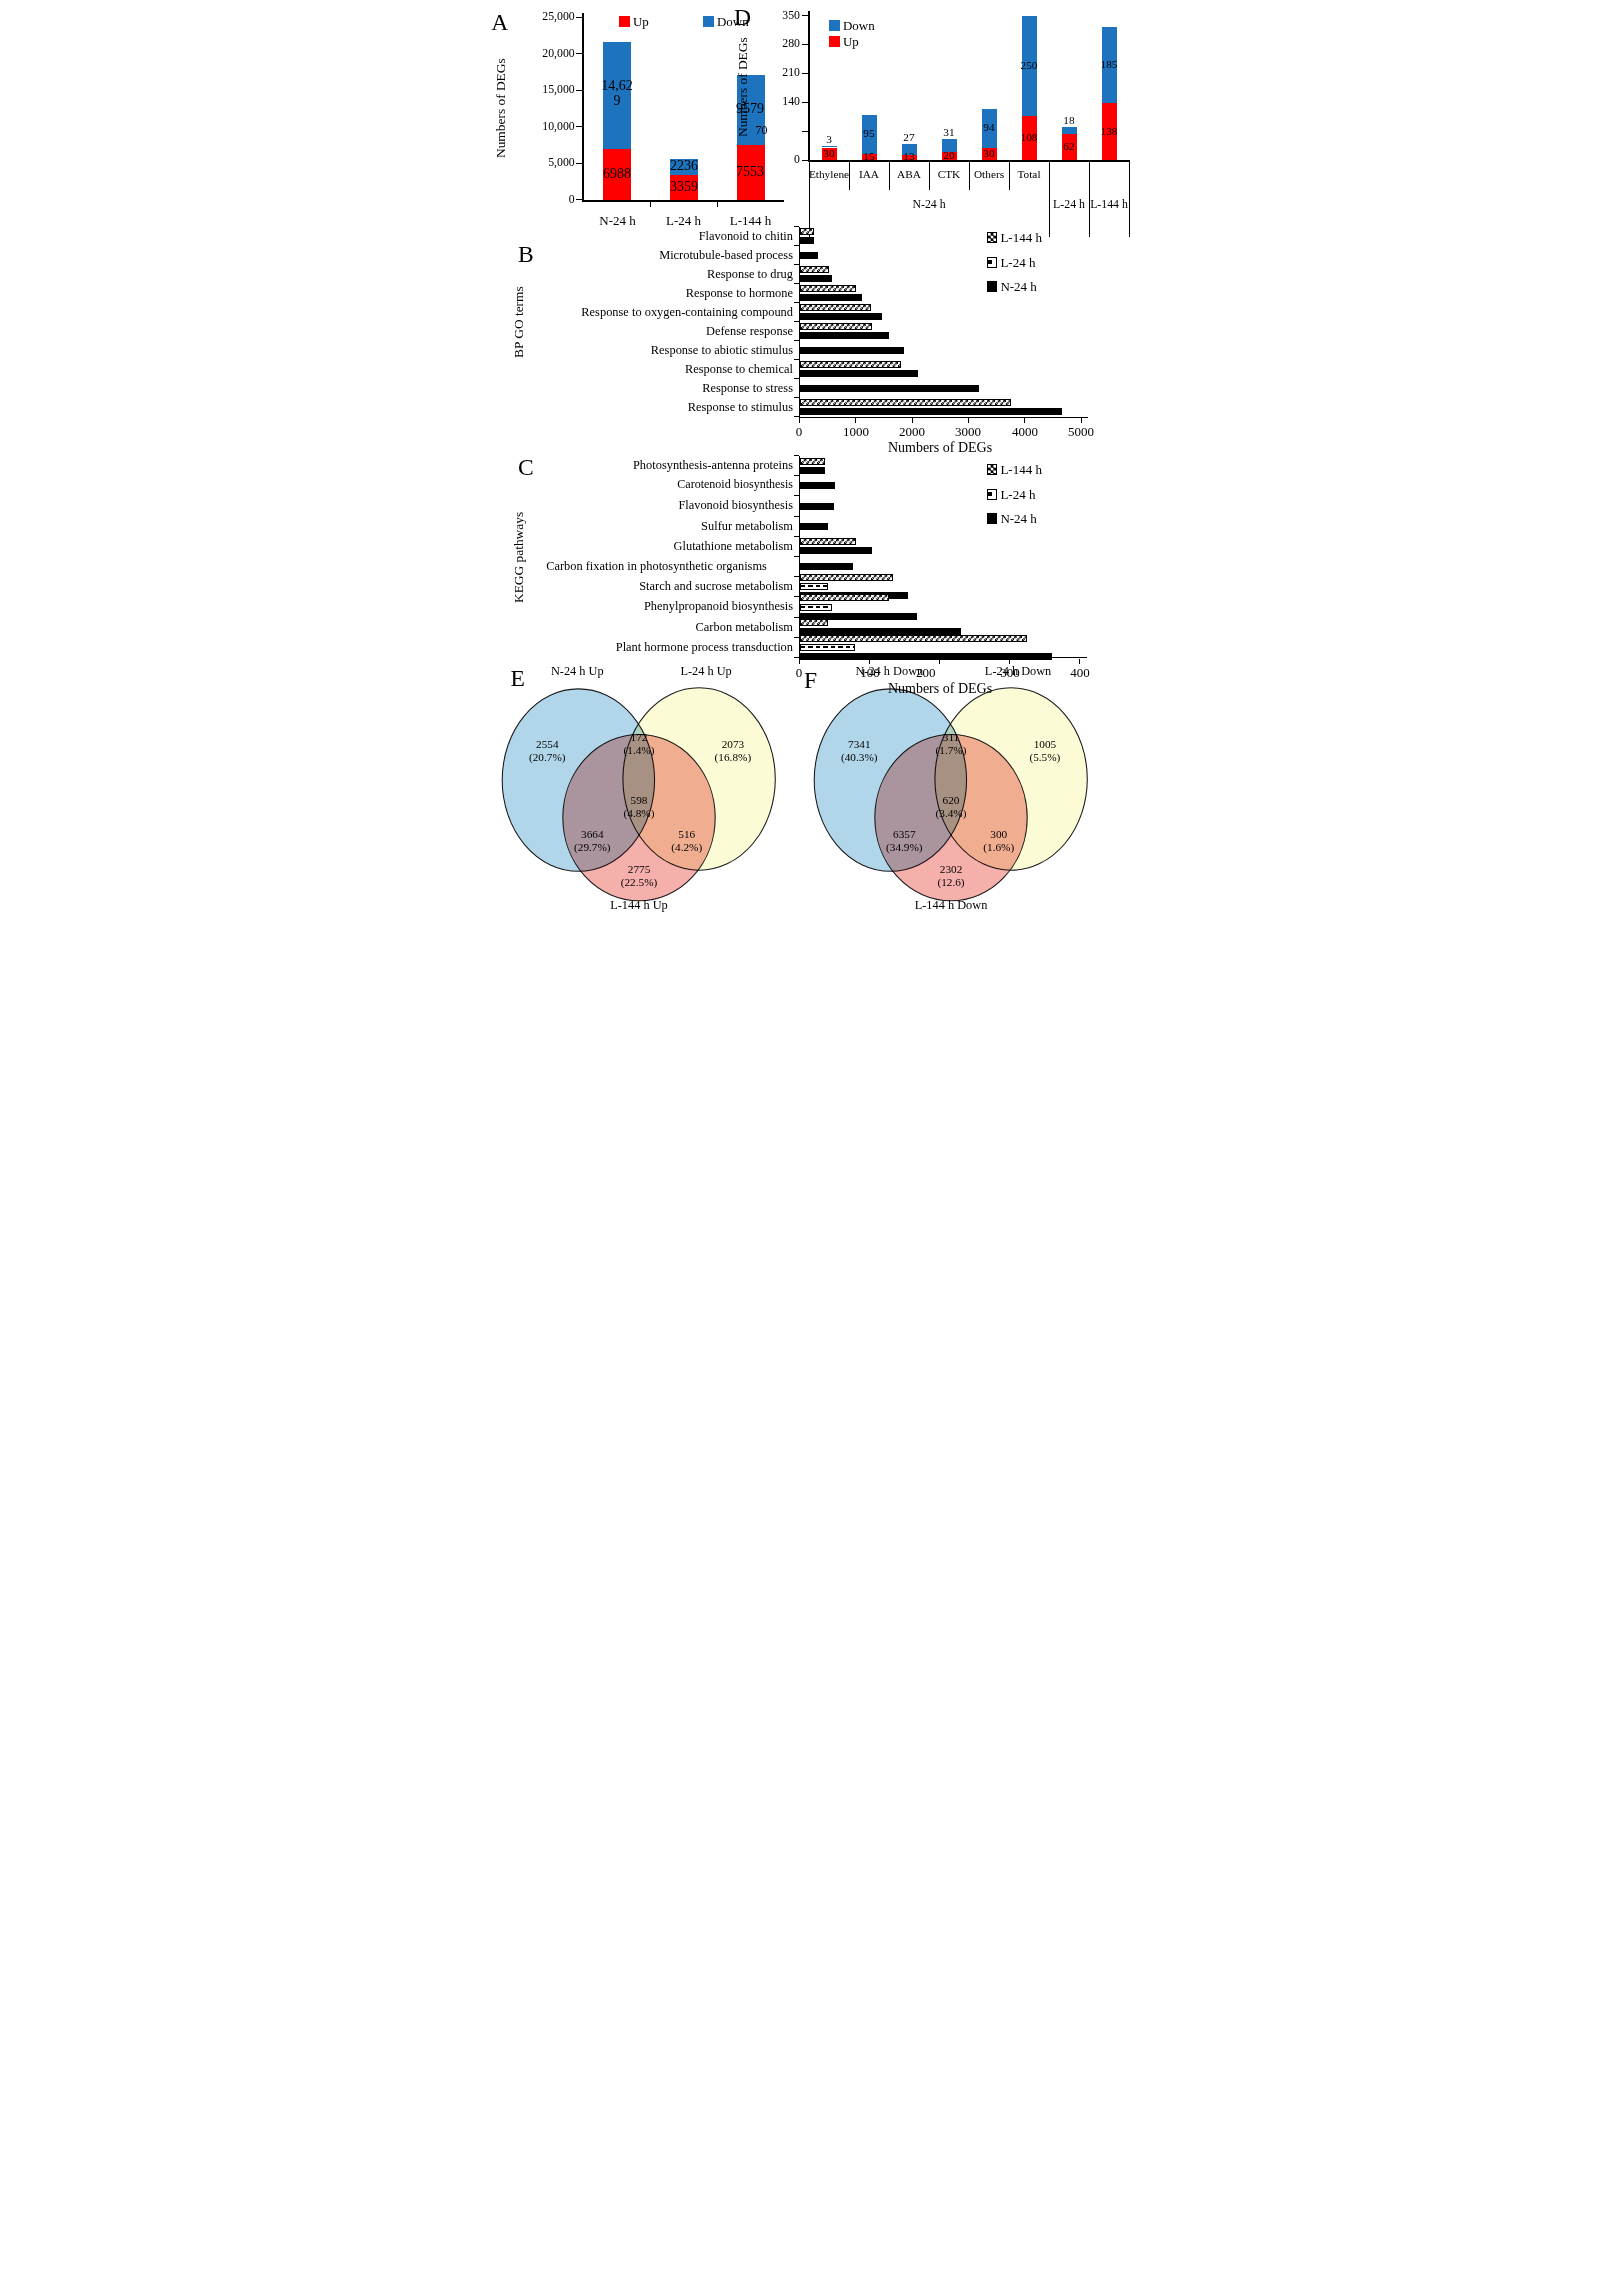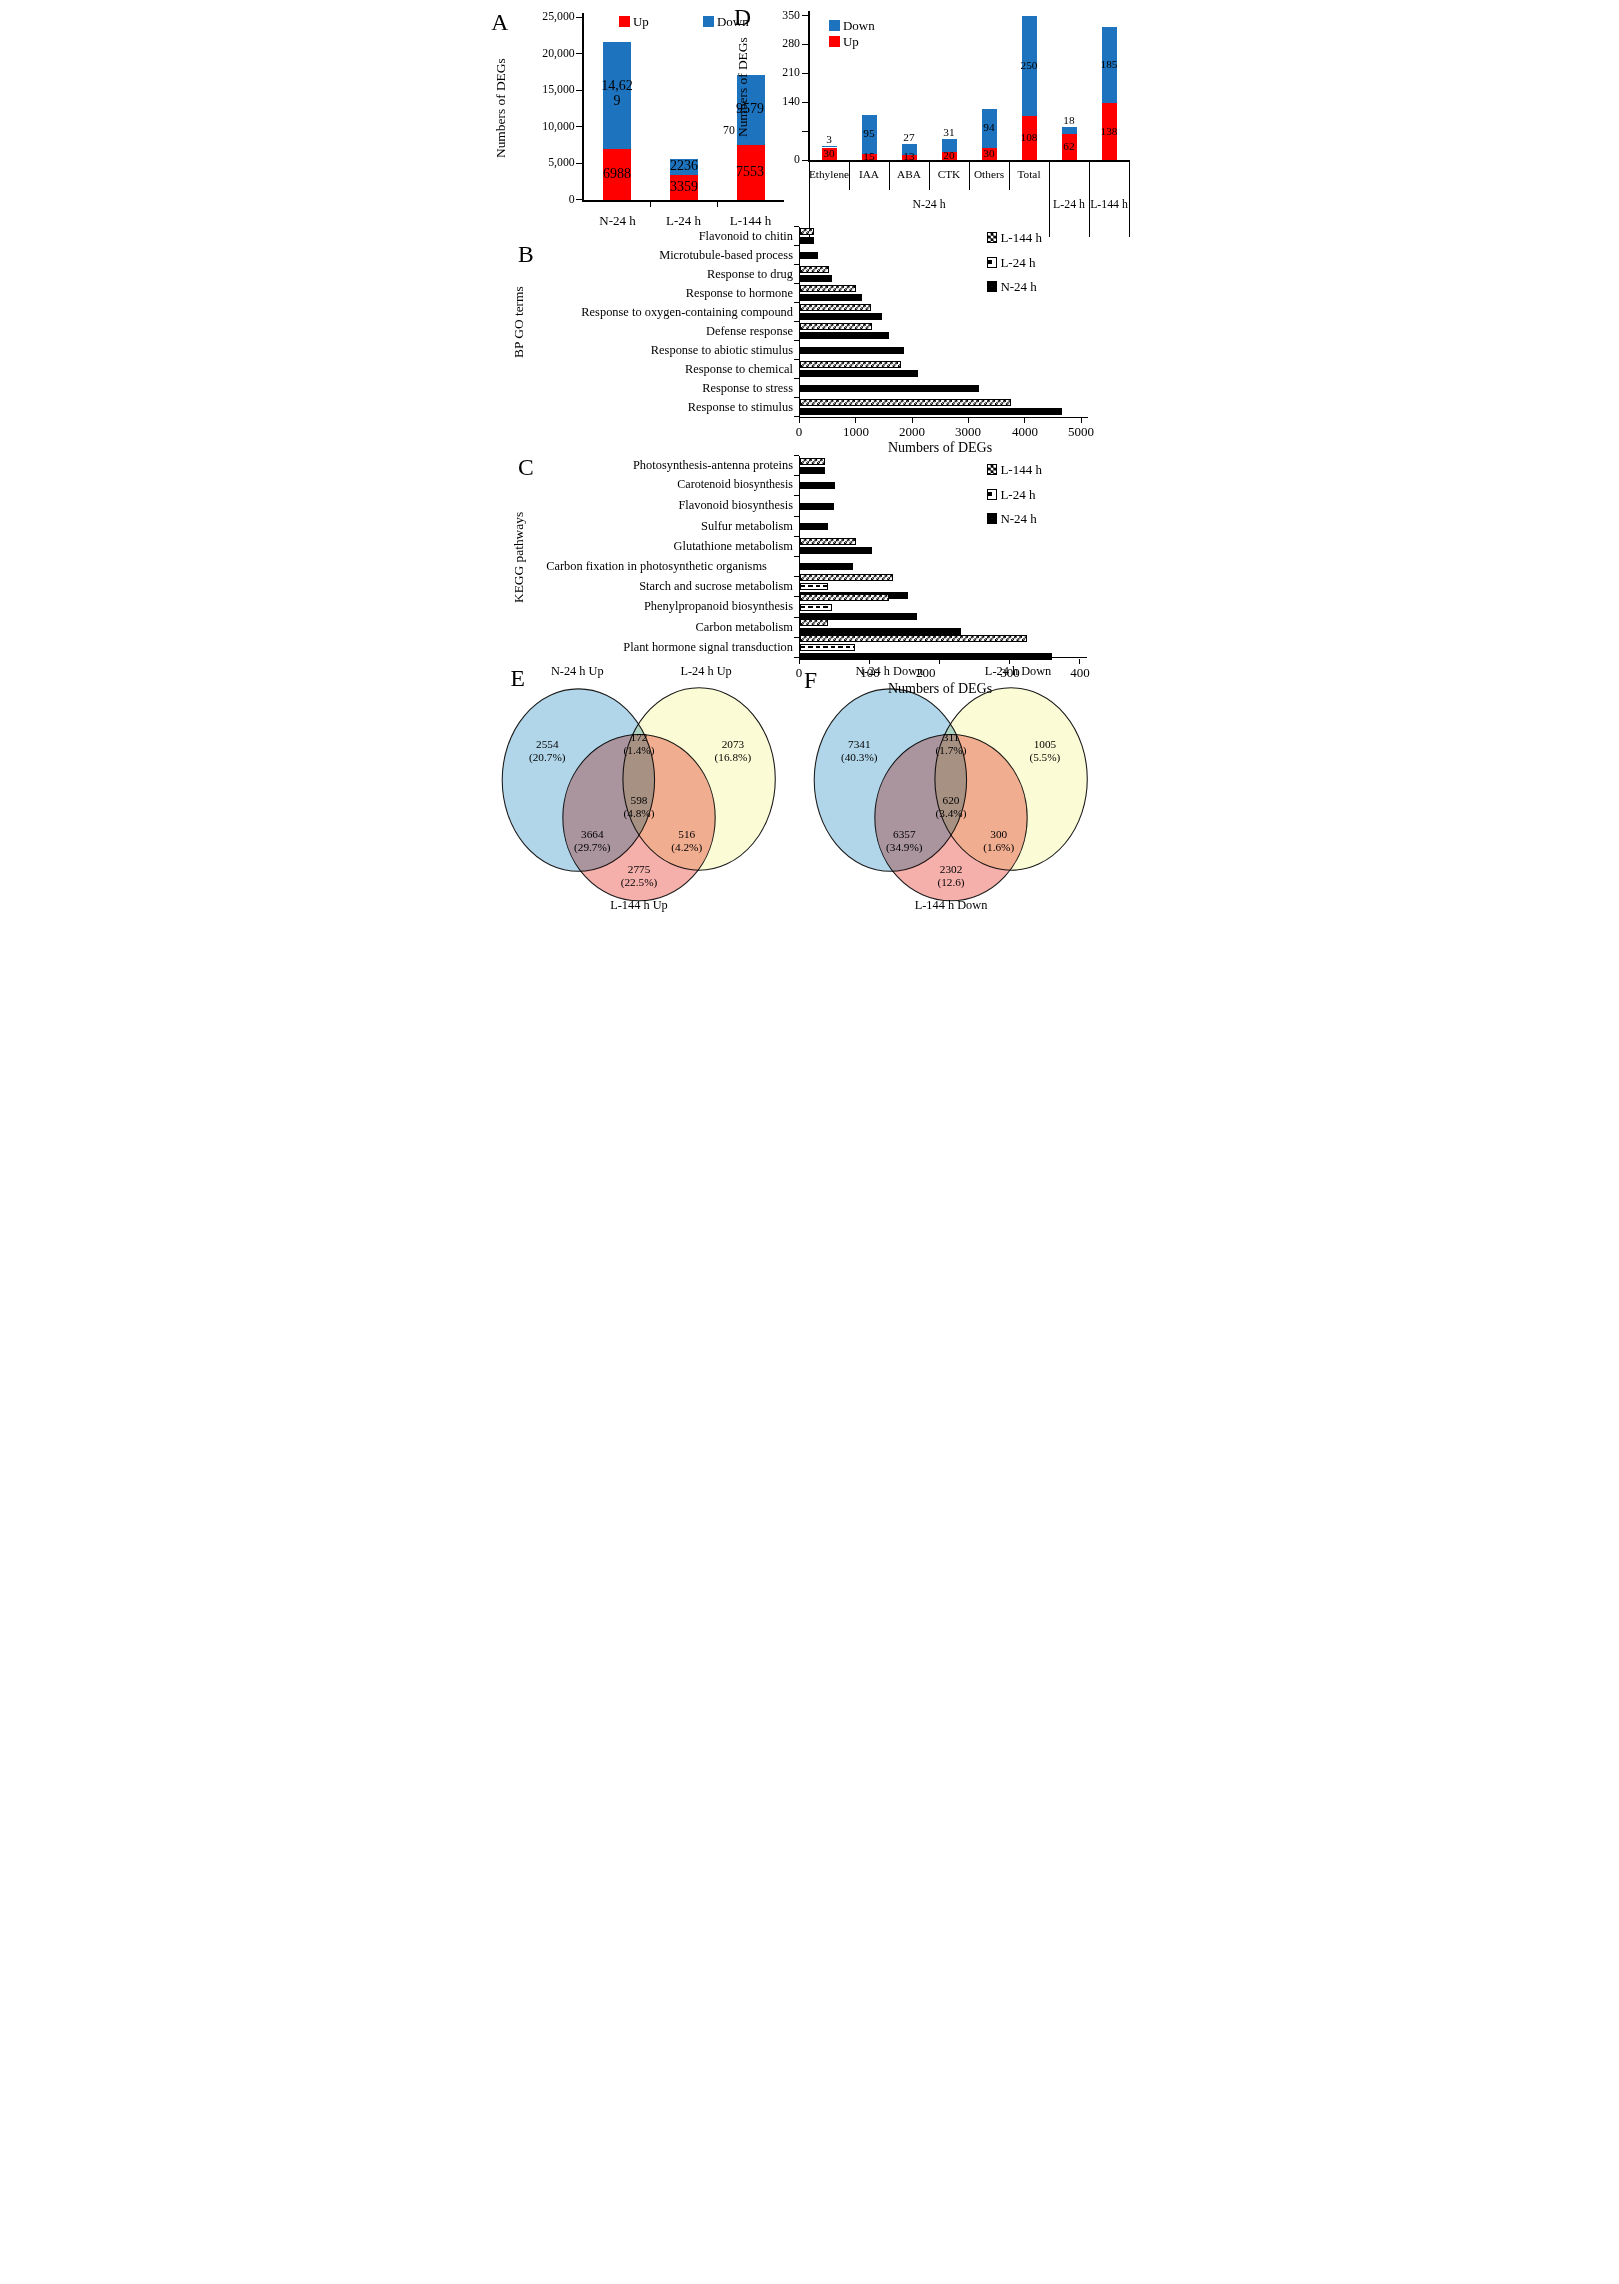--- a/index.html
+++ b/index.html
@@ -76,21 +76,21 @@
       </div>
       <div class="legend-item" style="position: absolute; left: 216px; top: 15px;">
         <span class="sw" style="width: 10.7px; height: 10.7px; background: rgb(30, 115, 190);"></span>
         <span class="legend-text" style="font-size: 13px;">Down</span>
       </div>
       <div style="position: absolute; left: 321px; top: 11.3px; width: 1.6px; height: 150px; background: rgb(0, 0, 0);"></div>
       <div style="position: absolute; left: 321px; top: 160px; width: 322px; height: 1.6px; background: rgb(0, 0, 0);"></div>
       <div style="position: absolute; left: 315px; top: 160px; width: 5.9px; height: 1.3px; background: rgb(0, 0, 0);"></div>
       <div class="ticklab" style="position: absolute; left: 236px; top: 153px; width: 77px; text-align: right;">0</div>
       <div style="position: absolute; left: 315px; top: 131px; width: 5.9px; height: 1.3px; background: rgb(0, 0, 0);"></div>
-      <div class="ticklab" style="position: absolute; left: 236px; top: 124px; width: 77px; text-align: left;">70</div>
+      <div class="ticklab" style="position: absolute; left: 236px; top: 124px; width: 77px; text-align: center;">70</div>
       <div style="position: absolute; left: 315px; top: 102px; width: 5.9px; height: 1.3px; background: rgb(0, 0, 0);"></div>
       <div class="ticklab" style="position: absolute; left: 236px; top: 95px; width: 77px; text-align: right;">140</div>
       <div style="position: absolute; left: 315px; top: 73px; width: 5.9px; height: 1.3px; background: rgb(0, 0, 0);"></div>
       <div class="ticklab" style="position: absolute; left: 236px; top: 66px; width: 77px; text-align: right;">210</div>
       <div style="position: absolute; left: 315px; top: 44px; width: 5.9px; height: 1.3px; background: rgb(0, 0, 0);"></div>
       <div class="ticklab" style="position: absolute; left: 236px; top: 37px; width: 77px; text-align: right;">280</div>
       <div style="position: absolute; left: 315px; top: 15px; width: 5.9px; height: 1.3px; background: rgb(0, 0, 0);"></div>
       <div class="ticklab" style="position: absolute; left: 236px; top: 8.6px; width: 77px; text-align: right;">350</div>
       <div class="vlabel" style="position: absolute; left: 248px; top: 22.6px; width: 16px; height: 129px;">Numbers of DEGs</div>
       <div style="position: absolute; left: 335px; top: 148px; width: 15px; height: 12.4px; background: rgb(255, 0, 0);"></div>
@@ -260,21 +260,21 @@
       <div class="pat-checker" style="position: absolute; left: 313px; top: 574px; width: 93px; height: 7px; box-sizing: border-box;"></div>
       <div class="pat-dash" style="position: absolute; left: 313px; top: 583px; width: 28px; height: 7px; box-sizing: border-box;"></div>
       <div class="pat-solid" style="position: absolute; left: 313px; top: 592px; width: 108px; height: 7px; box-sizing: border-box;"></div>
       <div class="catlab" style="position: absolute; left: 33px; top: 599px; width: 273px; text-align: right; font-size: 12.4px;">Phenylpropanoid biosynthesis</div>
       <div class="pat-checker" style="position: absolute; left: 313px; top: 594px; width: 89px; height: 7px; box-sizing: border-box;"></div>
       <div class="pat-dash" style="position: absolute; left: 313px; top: 604px; width: 32px; height: 7px; box-sizing: border-box;"></div>
       <div class="pat-solid" style="position: absolute; left: 313px; top: 613px; width: 117px; height: 7px; box-sizing: border-box;"></div>
       <div class="catlab" style="position: absolute; left: 33px; top: 620px; width: 273px; text-align: right; font-size: 12.4px;">Carbon metabolism</div>
       <div class="pat-checker" style="position: absolute; left: 313px; top: 619px; width: 28px; height: 7px; box-sizing: border-box;"></div>
       <div class="pat-solid" style="position: absolute; left: 313px; top: 628px; width: 161px; height: 7px; box-sizing: border-box;"></div>
-      <div class="catlab" style="position: absolute; left: 33px; top: 640px; width: 273px; text-align: right; font-size: 12.4px;">Plant hormone signal transduction</div>
+      <div class="catlab" style="position: absolute; left: 33px; top: 640px; width: 273px; text-align: right; font-size: 12.4px;">Plant hormone process transduction</div>
       <div class="pat-checker" style="position: absolute; left: 313px; top: 635px; width: 227px; height: 7px; box-sizing: border-box;"></div>
       <div class="pat-dash" style="position: absolute; left: 313px; top: 644px; width: 55px; height: 7px; box-sizing: border-box;"></div>
       <div class="pat-solid" style="position: absolute; left: 313px; top: 653px; width: 252px; height: 7px; box-sizing: border-box;"></div>
       <div class="legend-item" style="position: absolute; left: 500px; top: 463px;">
         <span class="sw pat-checker" style="width: 10.2px; height: 10.2px; box-sizing: border-box;"></span>
         <span class="legend-text" style="font-size: 13px;">L-144 h</span>
       </div>
       <div class="legend-item" style="position: absolute; left: 500px; top: 488px;">
         <span class="sw pat-dash" style="width: 10.2px; height: 10.2px; box-sizing: border-box;"></span>
         <span class="legend-text" style="font-size: 13px;">L-24 h</span>

